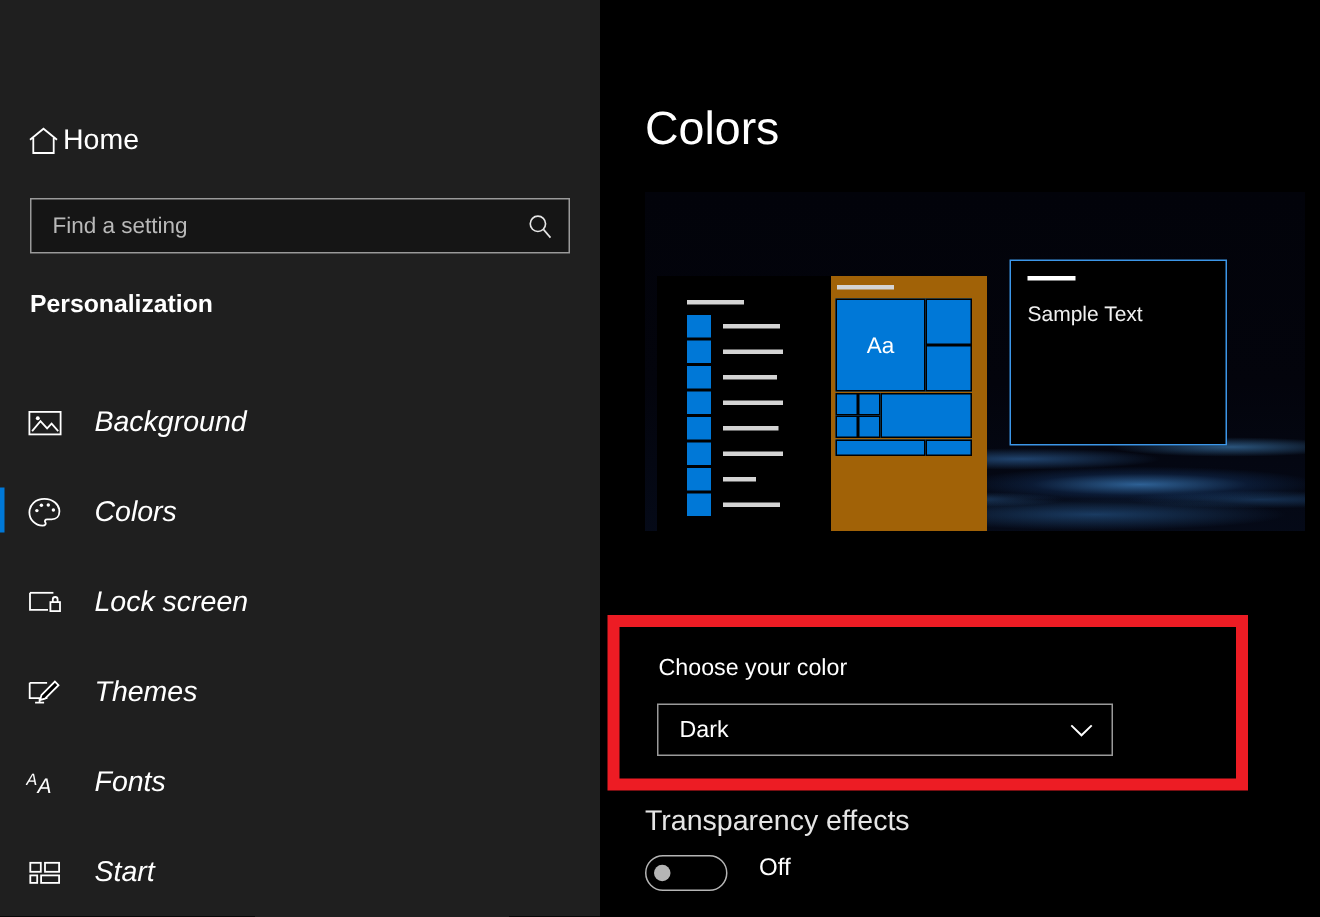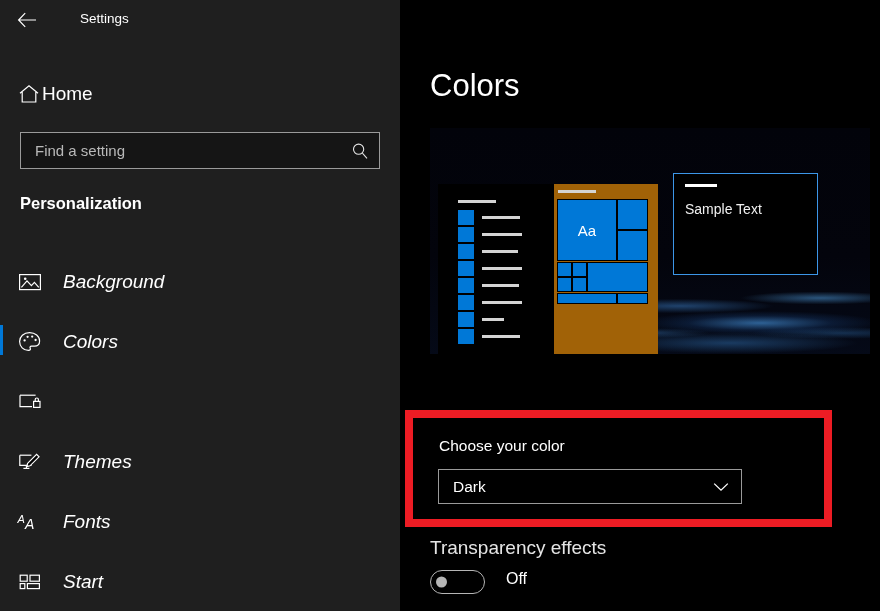--- a/index.html
+++ b/index.html
@@ -240,21 +240,21 @@
   #tile-s3 { left: 3px; top: 93px; width: 15px; height: 15px; }
   #tile-s4 { left: 18px; top: 93px; width: 15px; height: 15px; }
   #tile-wide { left: 33px; top: 78px; width: 61px; height: 30px; }
   #tile-b1 { left: 3px; top: 109px; width: 60px; height: 11px; }
   #tile-b2 { left: 63px; top: 109px; width: 31px; height: 11px; }
 
   
   #sample-window {
     position: absolute;
     left: 243px; top: 45px;
-    width: 145px; height: 102px;
+    width: 145px; height: 124px;
     background: #000000;
     border: 1px solid #3c96e8;
     box-sizing: border-box;
   }
   #sample-accent {
     position: absolute;
     left: 11px; top: 10px;
     width: 32px; height: 3px;
     background: #ffffff;
   }
@@ -336,30 +336,20 @@
     margin-left: 21px;
     font-size: 16px;
     color: #ffffff;
   }
 </style>
 </head>
 <body>
 
 <div id="sidebar">
 
-  <div id="titlebar">
-    <div id="back-btn">
-      <span>
-        <svg width="20" height="16" viewBox="0 0 20 16">
-          <path d="M8.2 1.2 L1.6 8 L8.2 14.8 M1.8 8 L19 8" fill="none" stroke="#ffffff" stroke-width="1.2"></path>
-        </svg>
-      </span>
-    </div>
-    <div id="app-title">Settings</div>
-  </div>
 
   <div id="home-row">
     <span id="home-icon">
       <svg width="22" height="20" viewBox="0 0 22 20">
         <path d="M2 9.2 L11 1.8 L20 9.2 M4.2 8 L4.2 18 L17.8 18 L17.8 8" fill="none" stroke="#ffffff" stroke-width="1.2"></path>
       </svg>
     </span>
     <span id="home-label">Home</span>
   </div>
 
@@ -406,20 +396,21 @@
     <div class="nav-item">
       <span class="nav-accent"></span>
       <span class="nav-icon">
         <svg width="24" height="20" viewBox="0 0 24 20">
           <path d="M2 3.2 L2 14.6 L14 14.6" fill="none" stroke="#ffffff" stroke-width="1.2"></path>
           <path d="M2 3.2 L17.6 3.2" fill="none" stroke="#ffffff" stroke-width="1.2"></path>
           <rect x="15.6" y="9.4" width="6.4" height="6" fill="none" stroke="#ffffff" stroke-width="1.2"></rect>
           <path d="M17.2 9.3 L17.2 7.6 A1.6 1.6 0 0 1 20.4 7.6 L20.4 9.3" fill="none" stroke="#ffffff" stroke-width="1.2"></path>
         </svg>
       </span>
+      <span class="nav-label">Lock screen</span>
     </div>
 
     <div class="nav-item">
       <span class="nav-accent"></span>
       <span class="nav-icon">
         <svg width="24" height="22" viewBox="0 0 24 22">
           <path d="M1.8 4.2 L1.8 14.4 L13.6 14.4" fill="none" stroke="#ffffff" stroke-width="1.2"></path>
           <path d="M1.8 4.2 L13.4 4.2" fill="none" stroke="#ffffff" stroke-width="1.2"></path>
           <path d="M5.4 17.4 L11.4 17.4" fill="none" stroke="#ffffff" stroke-width="1.2"></path>
           <path d="M8.4 14.6 L8.4 17.2" fill="none" stroke="#ffffff" stroke-width="1.2"></path>

